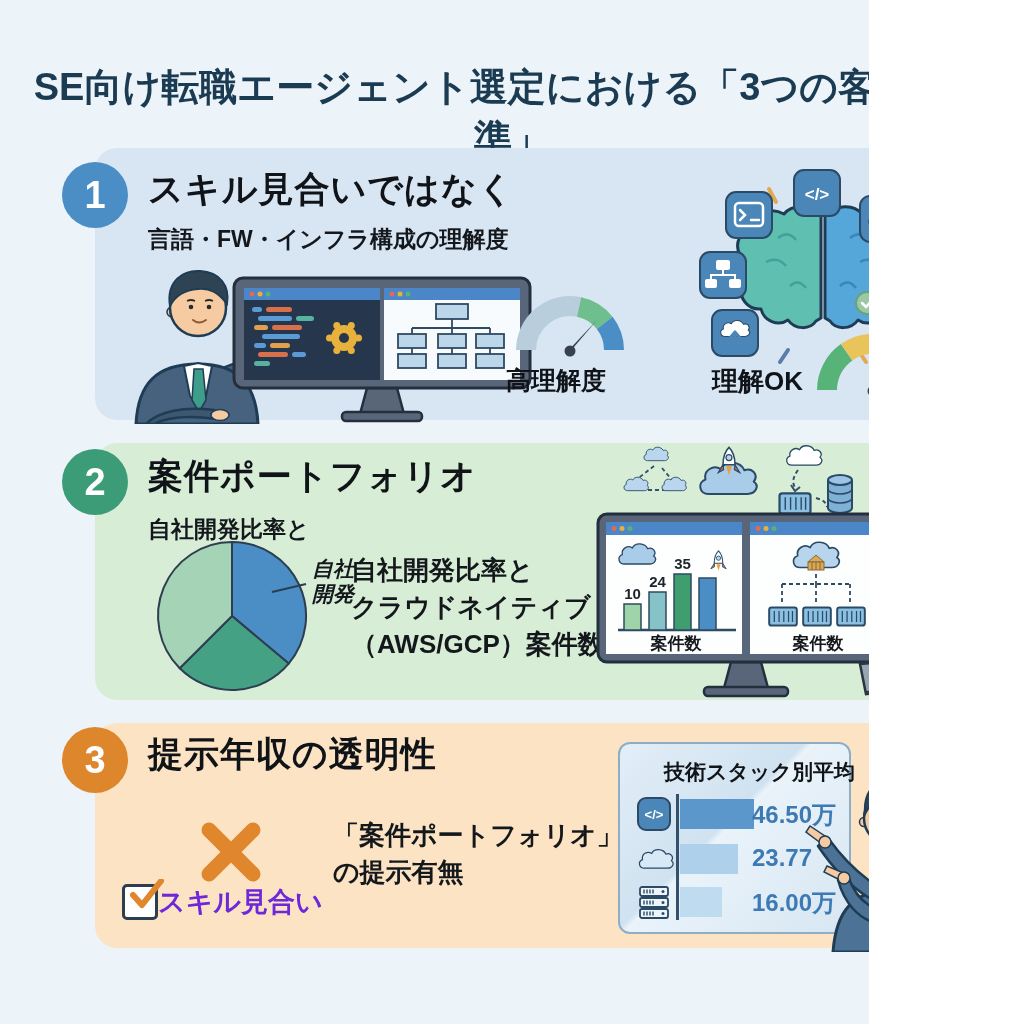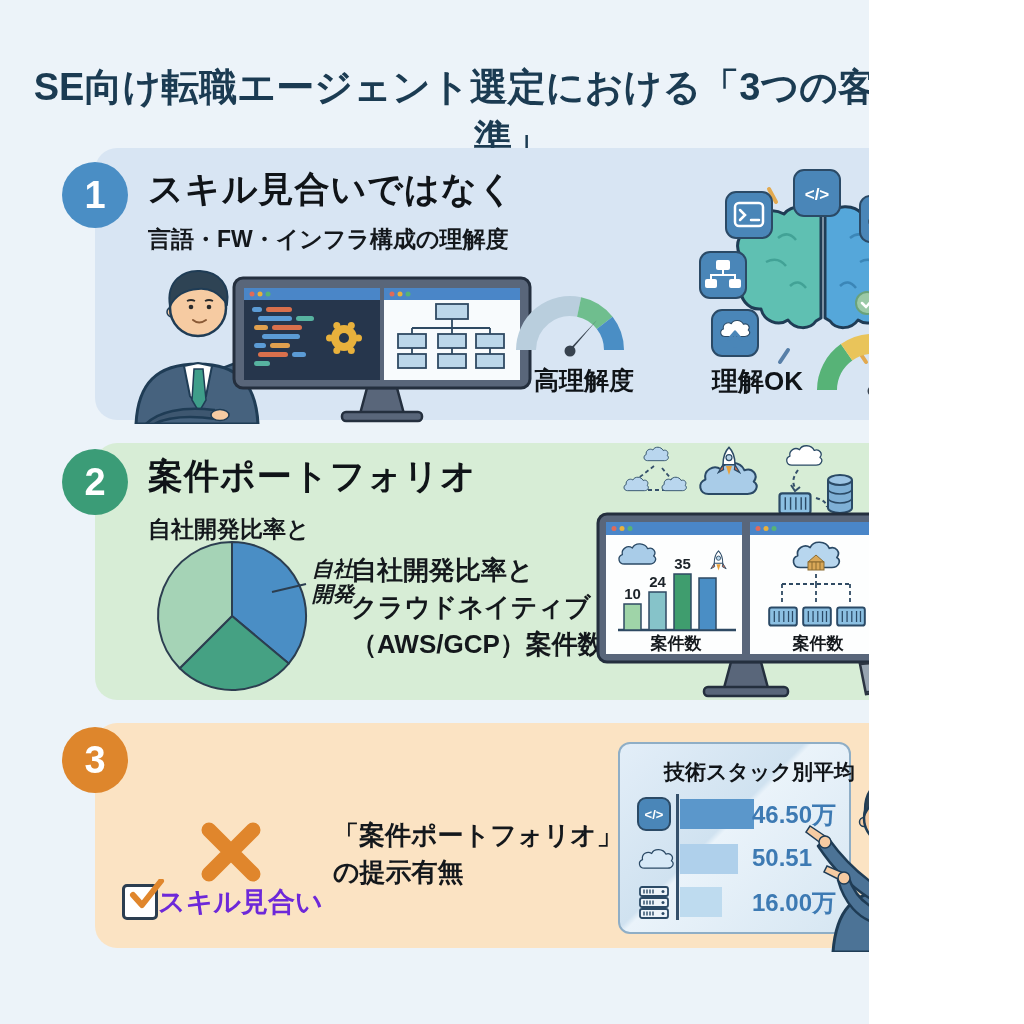--- a/index.html
+++ b/index.html
@@ -18,21 +18,21 @@
   #badge2{left:62px;top:449px;background:#3B9C77;}
   #badge3{left:62px;top:727px;background:#DE862C;}
   .heading{position:absolute;font-size:35px;font-weight:800;color:#101418;letter-spacing:1px;}
   #heading1{left:148px;top:166px;}
   #heading2{left:148px;top:453px;}
   #heading3{left:148px;top:731px;}
   .subtitle{position:absolute;font-size:23px;font-weight:700;color:#14181c;}
   #subtitle1{left:148px;top:224px;}
   #subtitle2{left:148px;top:514px;}
   .gauge-label{position:absolute;font-size:25px;font-weight:700;color:#101418;}
-  #gauge1-label{left:534px;top:364px;width:128px;text-align:left;}
+  #gauge1-label{left:478px;top:364px;width:128px;text-align:right;}
   #gauge2-label{left:712px;top:364px;font-size:26px;}
   .desc{position:absolute;font-weight:700;color:#14181c;}
   #desc2{left:351px;top:552px;font-size:26px;line-height:37px;}
   #desc3{left:333px;top:817px;font-size:26px;line-height:37px;}
   #pie-label{position:absolute;left:312px;top:556px;font-size:21px;font-weight:700;line-height:25px;font-style:italic;}
   #checkbox-row{position:absolute;left:122px;top:884px;display:flex;align-items:center;}
   #checkbox-box{width:30px;height:30px;background:#fff;border:3px solid #2C3E50;border-radius:5px;position:relative;}
   #checkbox-label{font-size:27px;font-weight:700;color:#6d28d9;}
   #salary-panel{position:absolute;left:618px;top:742px;width:229px;height:188px;
     border:2px solid #8FAEC6;border-radius:12px;
@@ -344,20 +344,21 @@
     <path d="M85 91 Q91 96 98 91" stroke="#8A5A36" stroke-width="2" fill="none" stroke-linecap="round"></path>
     <g>
       <path d="M24 150 L92 144 L98 172 L30 180 Z" fill="#97A4B1" stroke="#2B3442" stroke-width="2.5"></path>
       <path d="M30 178 L98 170" stroke="#2B3442" stroke-width="2"></path>
       <circle cx="88" cy="162" r="5.5" fill="#F6CBA2" stroke="#1F3C55" stroke-width="1.5"></circle>
     </g>
   </svg>
 
   <div id="panel3" class="panel"></div>
   <div id="badge3" class="badge">3</div>
+  <div id="heading3" class="heading">提示年収の透明性</div>
 
   <svg class="abs" style="left:199px;top:820px" width="64" height="64" viewBox="0 0 64 64">
     <path d="M10 10 L54 54 M54 10 L10 54" stroke="#E0862C" stroke-width="15" stroke-linecap="round"></path>
   </svg>
 
   <div id="checkbox-row">
     <div id="checkbox-box">
       <svg width="40" height="34" viewBox="0 0 40 34" style="position:absolute;left:2px;top:-8px">
         <path d="M6 16 L15 26 L34 2" fill="none" stroke="#E0862C" stroke-width="6" stroke-linecap="round" stroke-linejoin="round"></path>
       </svg>
@@ -379,21 +380,21 @@
         <text x="17" y="22" font-size="13" font-weight="bold" fill="#fff" text-anchor="middle">&lt;/&gt;</text>
       </svg>
       <div class="sbar" id="sbar1"></div>
       <span class="sval">46.50万</span>
     </div>
     <div class="srow" style="top:98px">
       <svg class="tile" width="38" height="34" viewBox="0 0 62 36">
         <use href="#def-cloud" style="color:#D7E9F7"></use>
       </svg>
       <div class="sbar" id="sbar2"></div>
-      <span class="sval">50.51</span>
+      <span class="sval">23.77</span>
     </div>
     <div class="srow" style="top:141px">
       <svg class="tile" width="34" height="36" viewBox="0 0 34 36">
         <g stroke="#2B4A66" stroke-width="1.8" fill="#EDF4FA">
           <rect x="3" y="2" width="28" height="9" rx="2"></rect>
           <rect x="3" y="13" width="28" height="9" rx="2"></rect>
           <rect x="3" y="24" width="28" height="9" rx="2"></rect>
         </g>
         <g stroke="#2B4A66" stroke-width="1.4">
           <path d="M7 4.5 V8.5 M10 4.5 V8.5 M13 4.5 V8.5 M16 4.5 V8.5 M7 15.5 V19.5 M10 15.5 V19.5 M13 15.5 V19.5 M16 15.5 V19.5 M7 26.5 V30.5 M10 26.5 V30.5 M13 26.5 V30.5 M16 26.5 V30.5"></path>

